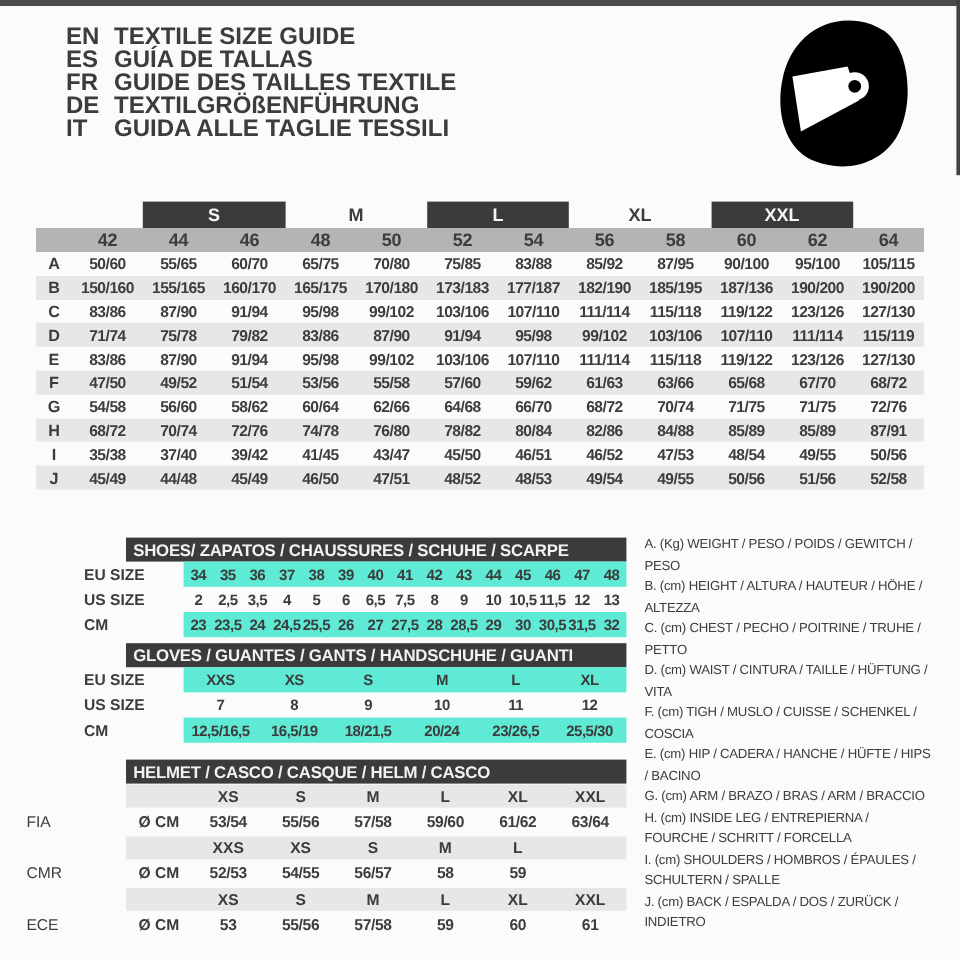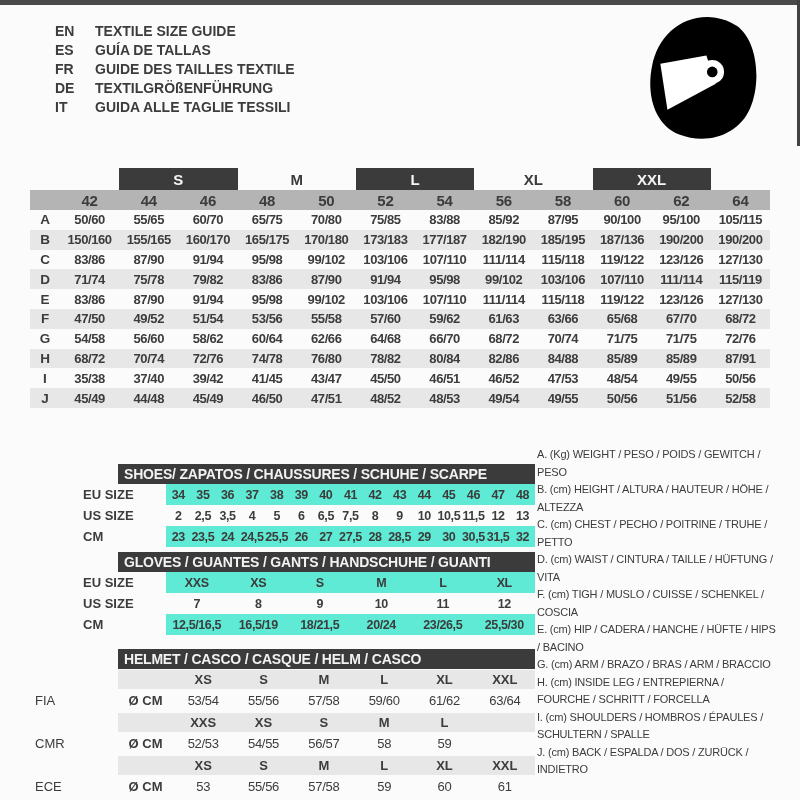--- a/index.html
+++ b/index.html
@@ -5,62 +5,62 @@
   html,body{margin:0;padding:0;background:#e9e9e9;}
   .page{
     position:relative;width:800px;height:800px;background:#fbfbfb;
     font-family:"Liberation Sans",sans-serif;color:#3c3c3c;overflow:hidden;
     margin:0 auto;
   }
   .top-border{position:absolute;left:0;top:0;width:800px;height:5px;background:#4a4a4a;}
   .right-border{position:absolute;right:0;top:0;width:3px;height:146px;background:#424242;}
 
   
-  .lang-block{position:absolute;left:55px;top:22px;font-weight:bold;font-size:14px;line-height:19px;}
+  .lang-block{position:absolute;left:55px;top:22px;font-weight:bold;font-size:20px;line-height:19px;}
   .lang-row{display:flex;}
   .lang-code{width:40px;}
   .helmet-icon{position:absolute;left:645px;top:16px;width:118px;height:126px;}
 
   
   #textile-table{position:absolute;left:30px;top:168px;width:740px;}
   .t-grid{display:grid;grid-template-columns:30px repeat(12,1fr);align-items:center;}
   .group-row{height:22px;}
   .group-cell{height:22px;display:flex;align-items:center;justify-content:center;
     font-weight:bold;font-size:15px;}
   .group-cell.dark{background:#3b3b3b;color:#f5f5f5;}
   .group-cell.light{color:#3c3c3c;}
   .num-row{height:20px;background:#b4b4b4;}
   .num-cell{text-align:center;font-weight:bold;font-size:15px;letter-spacing:-0.3px;}
   .data-row{height:19.8px;}
   .data-row.stripe{background:#e7e7e7;}
   .letter-cell{text-align:center;font-weight:bold;font-size:13.5px;}
   .val-cell{text-align:center;font-weight:bold;font-size:13px;letter-spacing:-0.4px;white-space:nowrap;}
 
   
-  .sub-table{position:absolute;left:35px;width:500px;margin-top:16px;}
+  .sub-table{position:absolute;left:22px;width:500px;}
   #shoes-table{top:448px;}
   #gloves-table{top:536px;}
   #helmet-table{top:633px;}
   .sub-title{margin-left:83px;height:20px;background:#3b3b3b;color:#f2f2f2;
     font-weight:bold;font-size:14px;display:flex;align-items:center;padding-left:6px;
     letter-spacing:-0.2px;}
   .sub-row{display:flex;align-items:center;}
   .sub-label{width:83px;font-weight:bold;font-size:13px;padding-left:48px;}
   .sub-values{flex:1;display:flex;height:21px;align-items:center;}
   .sub-values.shaded{background:#5eead4;}
   .sub-val{flex:1;text-align:center;font-weight:bold;font-size:12.5px;letter-spacing:-0.4px;white-space:nowrap;}
 
   
   .h-sizes-row{margin-left:83px;height:19px;background:#e7e7e7;display:flex;align-items:center;margin-top:1px;}
   .h-unit-spacer{width:55px;}
   .h-size{flex:1;text-align:center;font-weight:bold;font-size:13px;}
   .h-val-row{display:flex;height:23px;align-items:center;}
   .h-std{width:83px;font-weight:normal;font-size:13px;}
   .h-unit{width:55px;font-weight:bold;font-size:13px;text-align:center;}
-  .h-val{flex:1;text-align:center;font-weight:normal;font-size:13px;letter-spacing:-0.3px;}
+  .h-val{flex:1;text-align:center;font-weight:bold;font-size:13px;letter-spacing:-0.3px;}
 
   
   .legend{position:absolute;left:537px;top:446px;width:240px;font-weight:normal;
     font-size:11px;line-height:17.5px;letter-spacing:-0.2px;}
 </style>
 </head>
 <body>
 
 <div class="page">
   <div class="top-border"></div>

